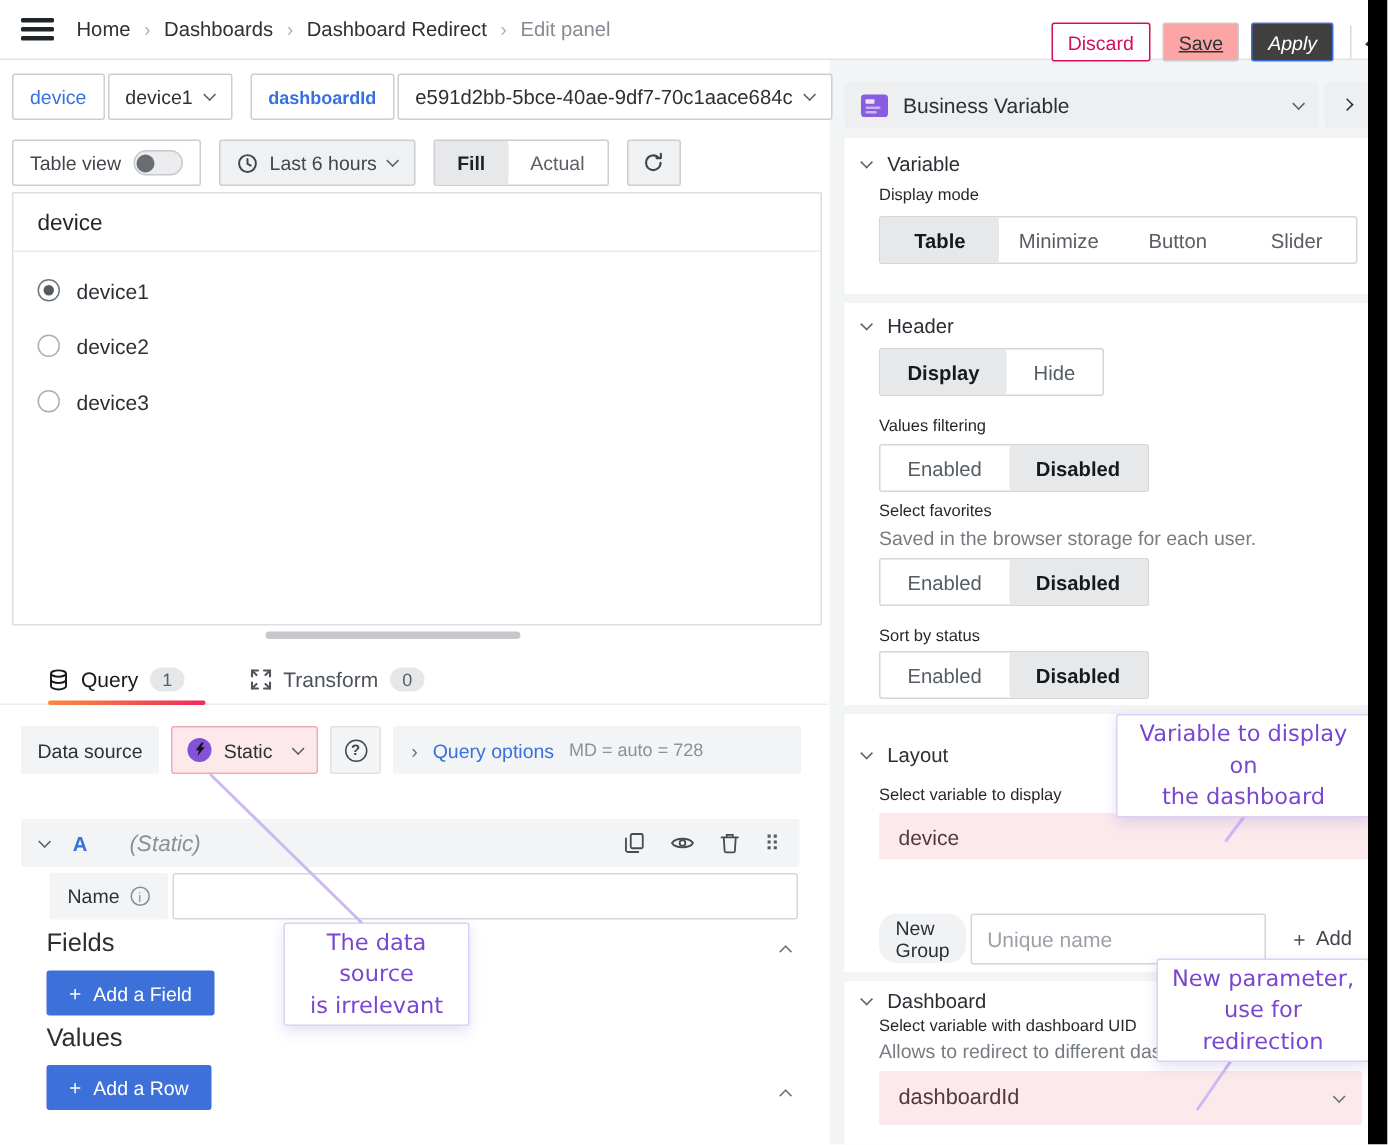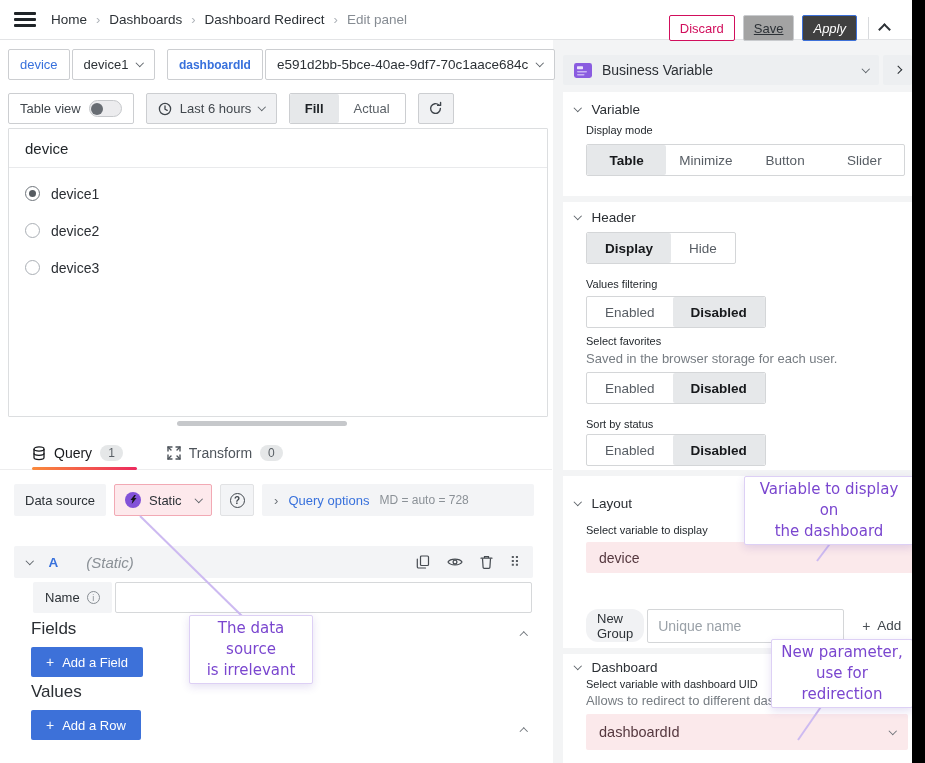--- a/index.html
+++ b/index.html
@@ -13,24 +13,24 @@
 
   
   .topbar { position:absolute; left:0; top:0; width:925px; height:40px;
     background:#fff; border-bottom:1px solid #e3e4e6; display:flex; align-items:center; z-index:6; }
   .burger { width:22px; margin-left:14px; cursor:pointer; }
   .burger div { height:2.5px; background:#1f2428; border-radius:1px; margin:3.5px 0; }
   .crumbs { display:flex; align-items:center; gap:9px; margin-left:15px; font-size:13.5px; }
   .crumb { color:#2c3136; }
   .crumb.current { color:#868c93; }
   .sep { color:#aeb3b9; font-size:13px; }
-  .topbar-right { position:absolute; right:36px; top:0; height:56px; display:flex; align-items:center; gap:8px; }
+  .topbar-right { position:absolute; right:4px; top:0; height:56px; display:flex; align-items:center; gap:8px; }
   .btn { height:26px; padding:0 10px; border-radius:2px; font-size:13px; display:flex; align-items:center; border:1px solid transparent; cursor:pointer; }
   .btn-discard { color:#d10e5c; border-color:#d10e5c; background:#fff; }
-  .btn-save { background:#a3a3a3; border-color:#c9cbce; color:#2c3136;text-decoration:underline; }
+  .btn-save { background:#fca5a5; border-color:#c9cbce; color:#2c3136;text-decoration:underline; }
   .btn-apply { background:#404040; border-color:#3d71d9; color:#fff;font-style:italic; }
   .tb-divider { width:1px; height:22px; background:#d8dadd; margin:0 3px; }
 
   
   .cv { display:inline-block; width:7px; height:7px; border-right:1.6px solid #5a6066; border-bottom:1.6px solid #5a6066; }
   .cv-down { transform:rotate(45deg); margin-top:-3px; }
   .cv-up { transform:rotate(-135deg); margin-top:3px; }
   .cv-right { transform:rotate(-45deg); }
   .cv-big { width:9px; height:9px; border-width:2px; border-color:#2c3136; }
   .cv-sm { width:5.5px; height:5.5px; }

